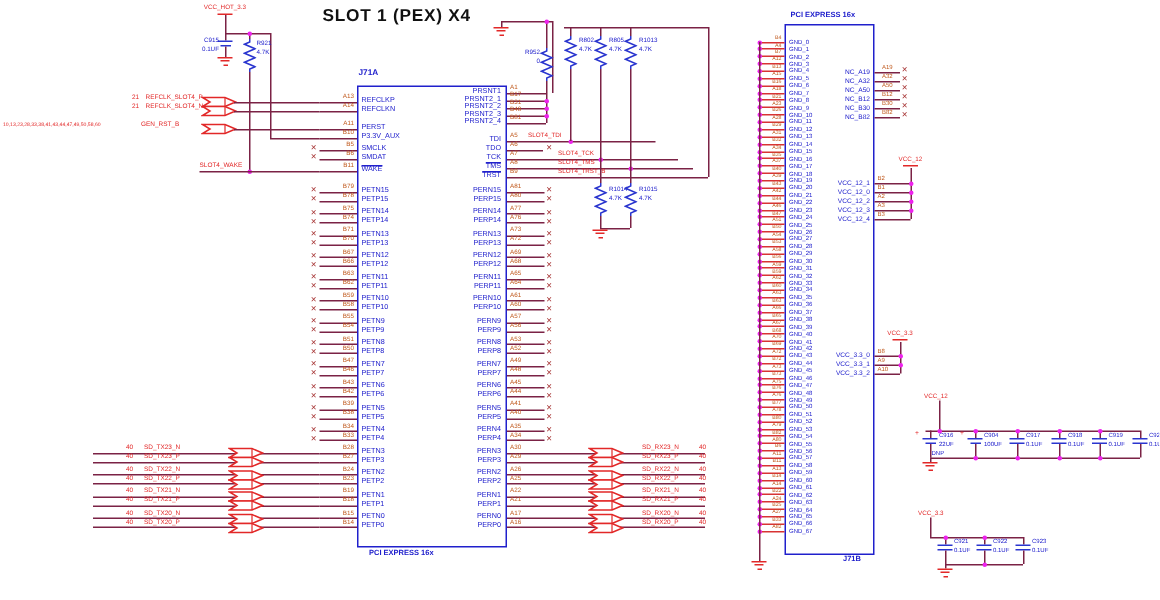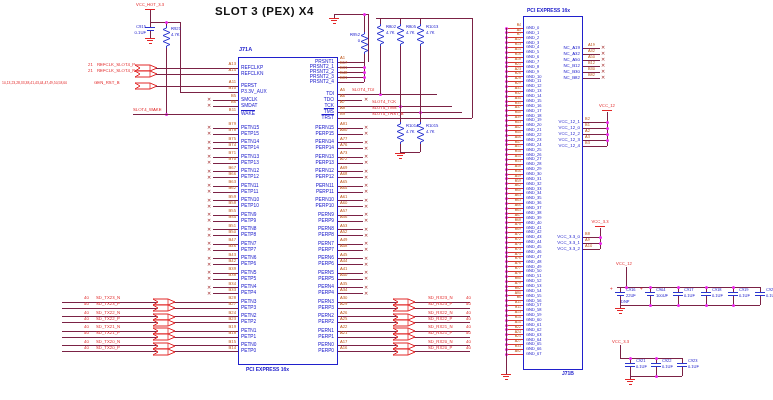--- a/index.html
+++ b/index.html
@@ -7,21 +7,21 @@
           font-family:"Liberation Sans",sans-serif;}
   .t{position:absolute;line-height:1;white-space:nowrap;font-family:"Liberation Sans",sans-serif;}
   .box{position:absolute;border:1.6px solid #2020cc;background:transparent;}
   .ttl{position:absolute;color:#111;font-weight:bold;font-size:11.5px;letter-spacing:.5px;}
   .bluelab{position:absolute;color:#2020cc;font-weight:bold;}
 </style>
 </head>
 <body>
 
 <div id="canvas">
-  <div class="ttl" style="left:215px;top:5px;">SLOT 3 (PEX)  X4</div>
+  <div class="ttl" style="left:215px;top:5px;">SLOT 1 (PEX)  X4</div>
 
   <div class="box" id="boxA" style="left:238px;top:57px;width:98px;height:306px;"></div>
   <div class="bluelab" style="left:239px;top:46px;font-size:5.5px;">J71A</div>
   <div class="bluelab" style="left:246px;top:365.5px;font-size:5px;">PCI EXPRESS 16x</div>
 
   <div class="box" id="boxB" style="left:523px;top:16px;width:58px;height:352px;"></div>
   <div class="bluelab" style="left:527px;top:7px;font-size:5px;">PCI EXPRESS 16x</div>
   <div class="bluelab" style="left:562px;top:370px;font-size:5px;">J71B</div>
 <div style="position: absolute; left: 213px; top: 67.5px; width: 25px; height: 1px; background: rgb(123, 34, 69);"></div>
     <div class="t" style="position: absolute; left: 210px; top: 62.4px; font-size: 4.2px; color: rgb(192, 90, 30); width: 26px; text-align: right;">A13</div>

